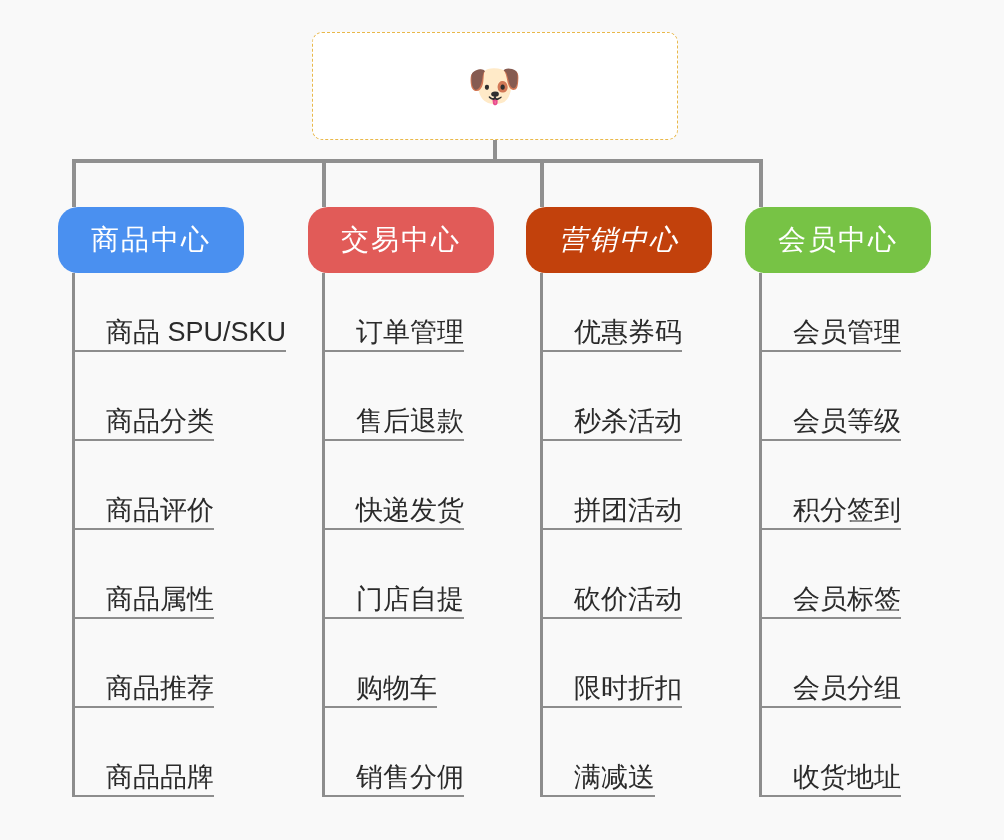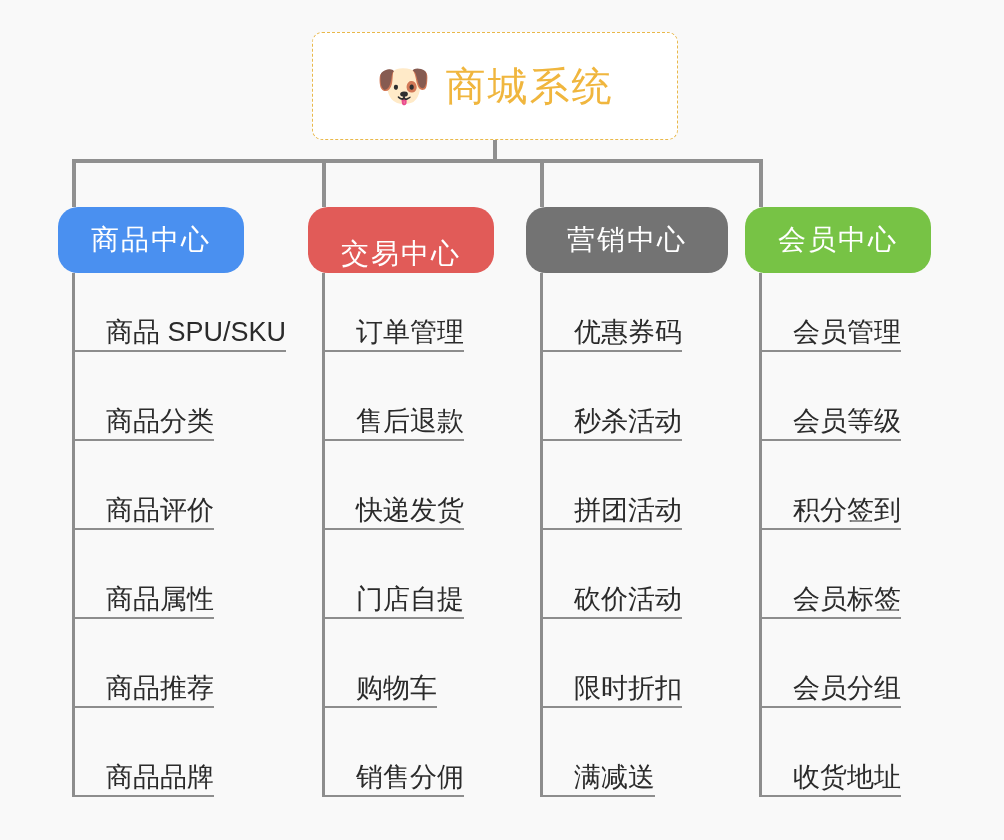--- a/index.html
+++ b/index.html
@@ -98,21 +98,20 @@
     line-height: 1.1;
   }
 </style>
 </head>
 <body>
 
 <div id="canvas">
 
   <div class="root-node">
     <span class="root-emoji">🐶</span>
-    <span class="root-title">商城系统</span>
   </div>
 
   <div id="connectors">
       <div class="conn conn-v" style="left: 493px; top: 140px; height: 23px;"></div>
       <div class="conn conn-h" style="left: 72px; top: 159px; width: 691px;"></div>
       <div class="conn conn-v" style="left: 72px; top: 159px; height: 48px;"></div>
       <div class="conn conn-v" style="left: 322px; top: 159px; height: 48px;"></div>
       <div class="conn conn-v" style="left: 540px; top: 159px; height: 48px;"></div>
       <div class="conn conn-v" style="left: 759px; top: 159px; height: 48px;"></div>
     </div>
@@ -133,21 +132,21 @@
       </div>
       <div class="leaf" style="left: 72px; top: 567px;">
         <span class="leaf-label">商品属性</span>
       </div>
       <div class="leaf" style="left: 72px; top: 656px; justify-content: center;">
         <span class="leaf-label">商品推荐</span>
       </div>
       <div class="leaf" style="left: 72px; top: 745px;">
         <span class="leaf-label">商品品牌</span>
       </div>
-      <div class="cat-box" style="left: 308px; width: 186px; background: rgb(225, 91, 88); align-items: flex-end;">
+      <div class="cat-box" style="left: 308px; width: 186px; background: rgb(225, 91, 88);">
         <span class="cat-label">交易中心</span>
       </div>
       <div class="col-spine" style="left: 322px; top: 273px; height: 524px;"></div>
       <div class="leaf" style="left: 322px; top: 300px;">
         <span class="leaf-label">订单管理</span>
       </div>
       <div class="leaf" style="left: 322px; top: 389px;">
         <span class="leaf-label">售后退款</span>
       </div>
       <div class="leaf" style="left: 322px; top: 478px;">
@@ -155,21 +154,21 @@
       </div>
       <div class="leaf" style="left: 322px; top: 567px;">
         <span class="leaf-label">门店自提</span>
       </div>
       <div class="leaf" style="left: 322px; top: 656px;">
         <span class="leaf-label">购物车</span>
       </div>
       <div class="leaf" style="left: 322px; top: 745px;">
         <span class="leaf-label">销售分佣</span>
       </div>
-      <div class="cat-box" style="left: 526px; width: 202px; background: #737373;">
+      <div class="cat-box" style="left: 526px; width: 186px; background: #c2410c; font-style: italic;">
         <span class="cat-label">营销中心</span>
       </div>
       <div class="col-spine" style="left: 540px; top: 273px; height: 524px;"></div>
       <div class="leaf" style="left: 540px; top: 300px;">
         <span class="leaf-label">优惠券码</span>
       </div>
       <div class="leaf" style="left: 540px; top: 389px;">
         <span class="leaf-label">秒杀活动</span>
       </div>
       <div class="leaf" style="left: 540px; top: 478px;">

